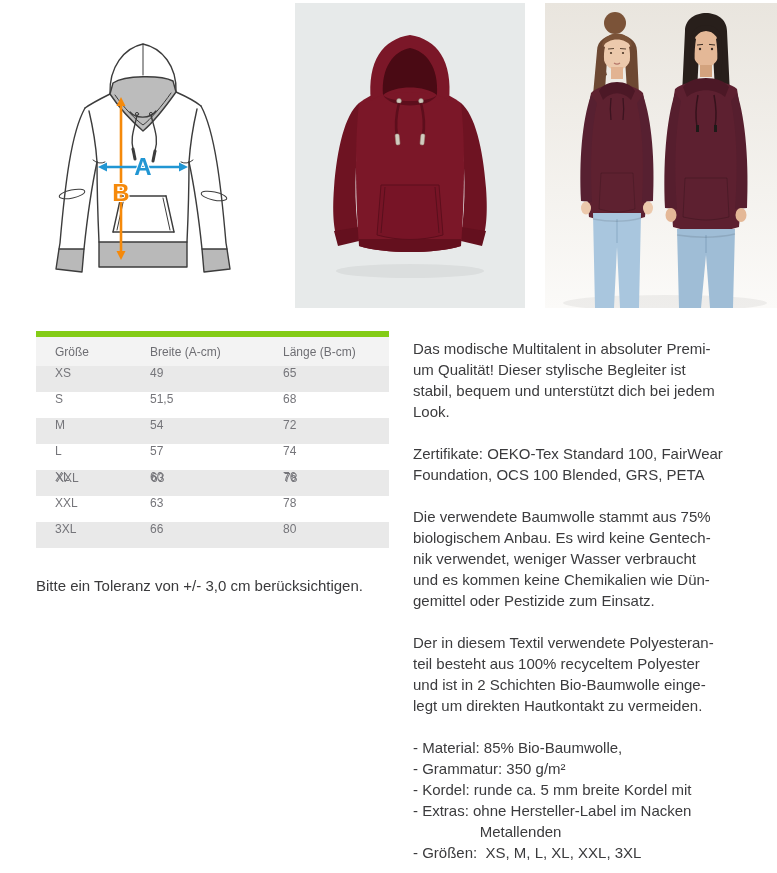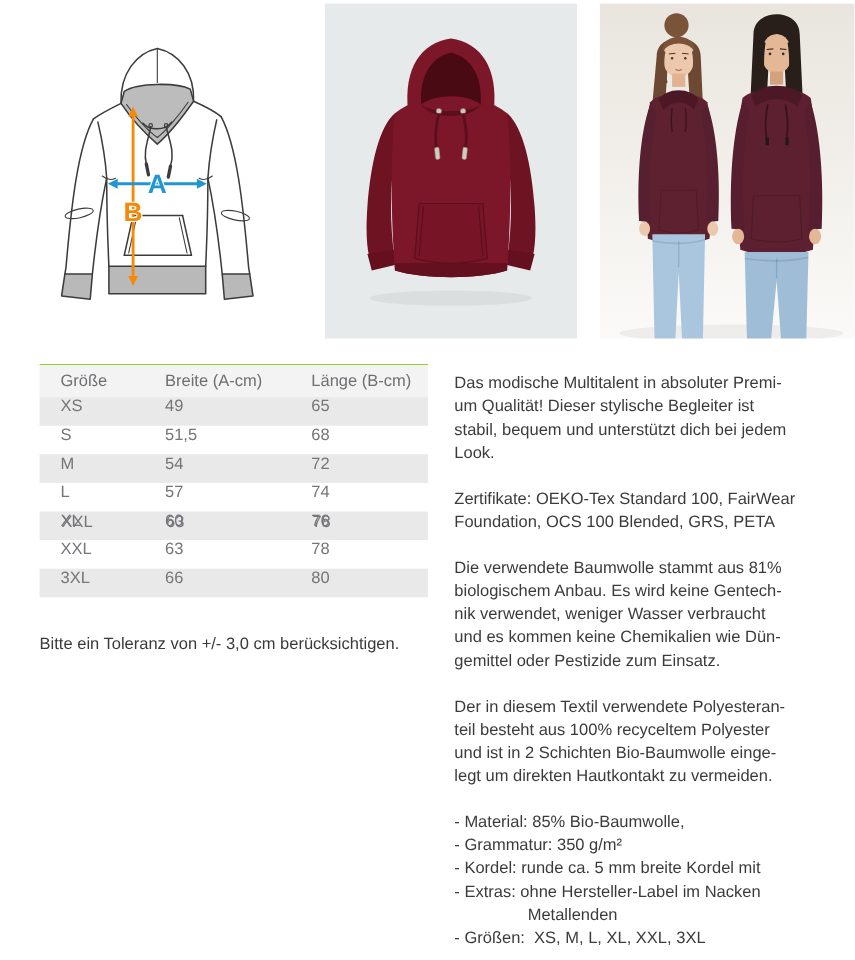--- a/index.html
+++ b/index.html
@@ -11,21 +11,21 @@
   
   .panel{position:absolute;overflow:hidden;}
   #diagram-panel{left:40px;top:15px;width:245px;height:285px;}
   #product-photo-panel{left:295px;top:3px;width:230px;height:305px;}
   #models-photo-panel{left:545px;top:3px;width:232px;height:305px;}
   .panel svg{display:block;}
 
   
   .size-table{
     position:absolute;left:36px;top:331px;width:353px;
-    border-top:1px solid #84cc16;font-size:15px;color:#75757a;
+    border-top:6px solid #84cc16;font-size:12px;color:#75757a;
   }
   .thead{display:flex;height:29px;align-items:center;background:#f3f3f3;color:#6e6e73;}
   .trow{display:flex;height:26px;align-items:flex-start;}
   .trow.stripe{background:#e9e9e9;}
   .c1{width:114px;padding-left:19px;box-sizing:border-box;}
   .c2{width:133px;}
   .c3{flex:1;}
   .cell-stack{position:relative;display:inline-block;}
   .cell-stack .ghost{position:absolute;left:1px;top:1px;font-style:normal;}
   .cell-stack .main{font-style:normal;}
@@ -252,21 +252,21 @@
 
 <div class="tolerance">Bitte ein Toleranz von +/- 3,0 cm berücksichtigen.</div>
 
 <div class="description">
   <p>Das modische Multitalent in absoluter Premi-
 um Qualität! Dieser stylische Begleiter ist
 stabil, bequem und unterstützt dich bei jedem
 Look.</p>
   <p>Zertifikate: OEKO-Tex Standard 100, FairWear
 Foundation, OCS 100 Blended, GRS, PETA</p>
-  <p>Die verwendete Baumwolle stammt aus 81%
+  <p>Die verwendete Baumwolle stammt aus 75%
 biologischem Anbau. Es wird keine Gentech-
 nik verwendet, weniger Wasser verbraucht
 und es kommen keine Chemikalien wie Dün-
 gemittel oder Pestizide zum Einsatz.</p>
   <p>Der in diesem Textil verwendete Polyesteran-
 teil besteht aus 100% recyceltem Polyester
 und ist in 2 Schichten Bio-Baumwolle einge-
 legt um direkten Hautkontakt zu vermeiden.</p>
   <div class="spec-list">
     <div class="spec-line">- Material: 85% Bio-Baumwolle,</div>

